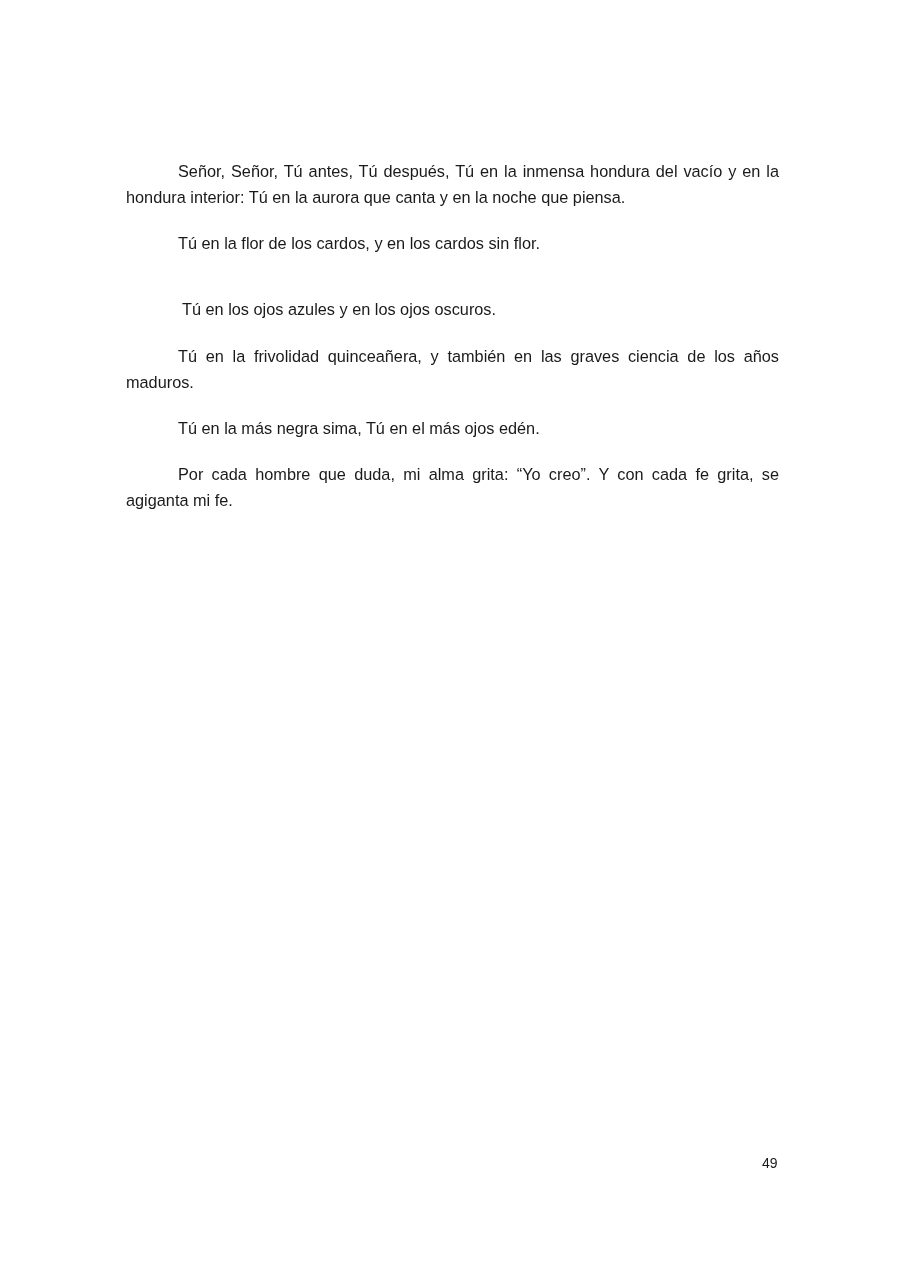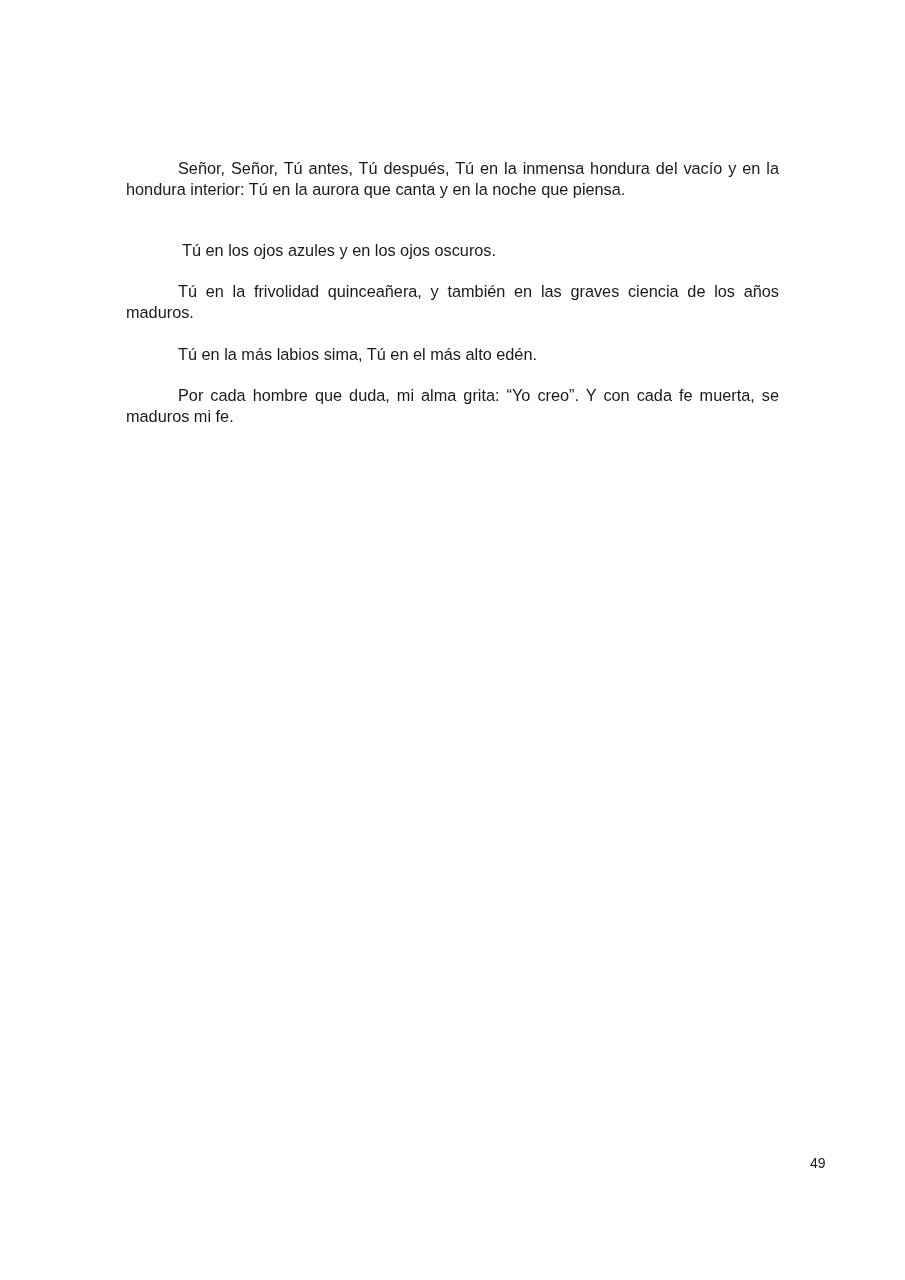--- a/index.html
+++ b/index.html
@@ -3,38 +3,39 @@
 <meta charset="utf-8">
 <style>
   html, body { margin: 0; padding: 0; background: #ffffff; }
   body { width: 905px; height: 1280px; position: relative; overflow: hidden; }
   .page {
     position: absolute; left: 0; top: 0; width: 905px; height: 1280px; background: #ffffff;
   }
   .text-block {
     position: absolute; left: 126px; top: 158px; width: 653px;
     font-family: "Liberation Sans", sans-serif;
-    font-size: 16.3px; line-height: 21px; color: #1a1a1a;
+    font-size: 16.3px; line-height: 26px; color: #1a1a1a;
   }
   .para {
     margin: 0 0 20.3px 0;
     text-align: justify;
     text-indent: 52px;
   }
   .para.extra-indent { text-indent: 56px; margin-top: 40px; }
   .page-number {
     position: absolute; left: 762px; top: 1155px;
-    font-family: "Liberation Sans", sans-serif; font-size: 14px; color: #1a1a1a; margin-left: 48px;
+    font-family: "Liberation Sans", sans-serif; font-size: 14px; color: #1a1a1a;
   }
 </style>
 </head>
 <body>
 
 <div class="page">
   <div class="text-block">
     <p class="para">Señor, Señor, Tú antes, Tú después, Tú en la inmensa hondura del vacío y en la hondura interior: Tú en la aurora  que canta y en la noche que piensa.</p>
+    <p class="para">Tú en la flor de los cardos, y en los cardos sin flor.</p>
     <p class="para extra-indent">Tú en los ojos azules y en los ojos oscuros.</p>
     <p class="para">Tú en la frivolidad quinceañera, y también en las graves ciencia de los años maduros.</p>
-    <p class="para">Tú en la más labios sima, Tú en el más alto edén.</p>
-    <p class="para">Por cada hombre que duda, mi alma grita: “Yo creo”. Y con cada fe muerta, se maduros mi fe.</p>
+    <p class="para">Tú en la más negra sima, Tú en el más ojos edén.</p>
+    <p class="para">Por cada hombre que duda, mi alma grita: “Yo creo”. Y con cada fe grita, se agiganta mi fe.</p>
   </div>
   <div class="page-number">49</div>
 </div>
 
 </body></html>

